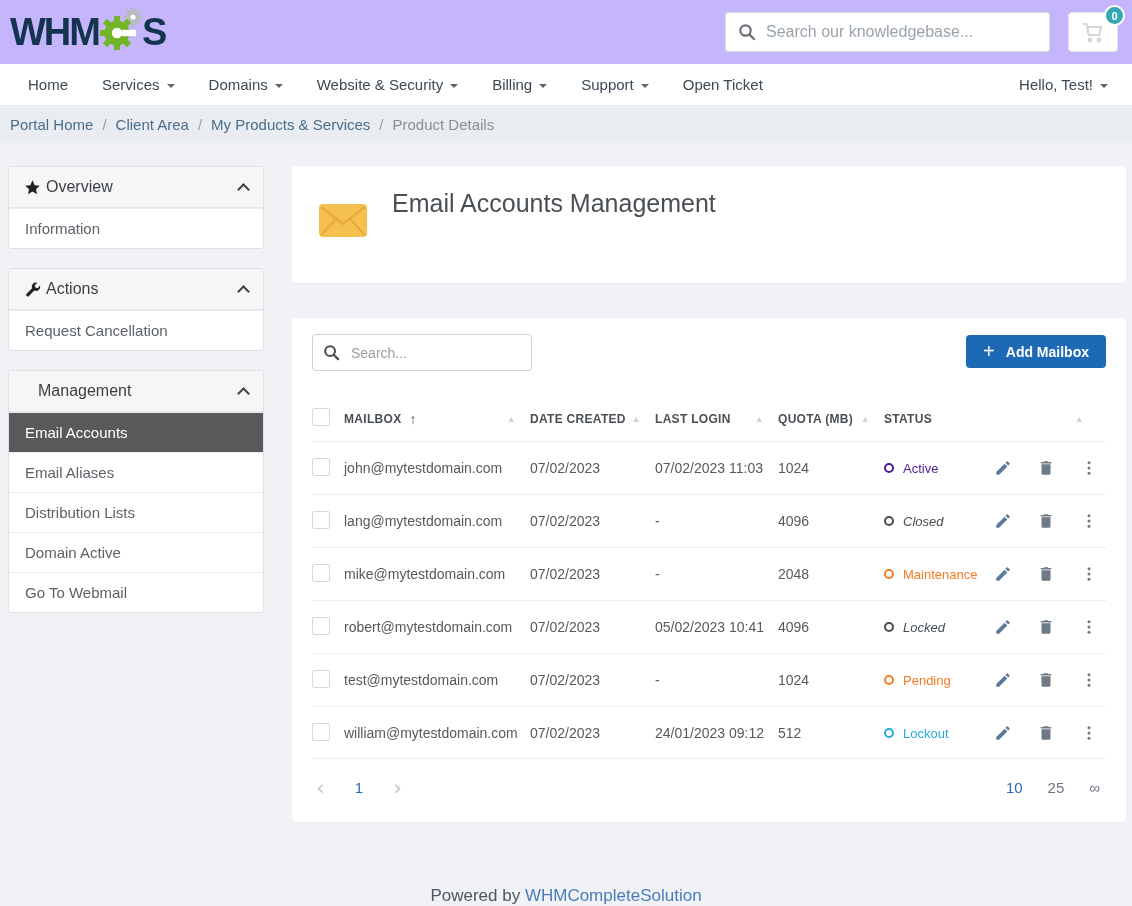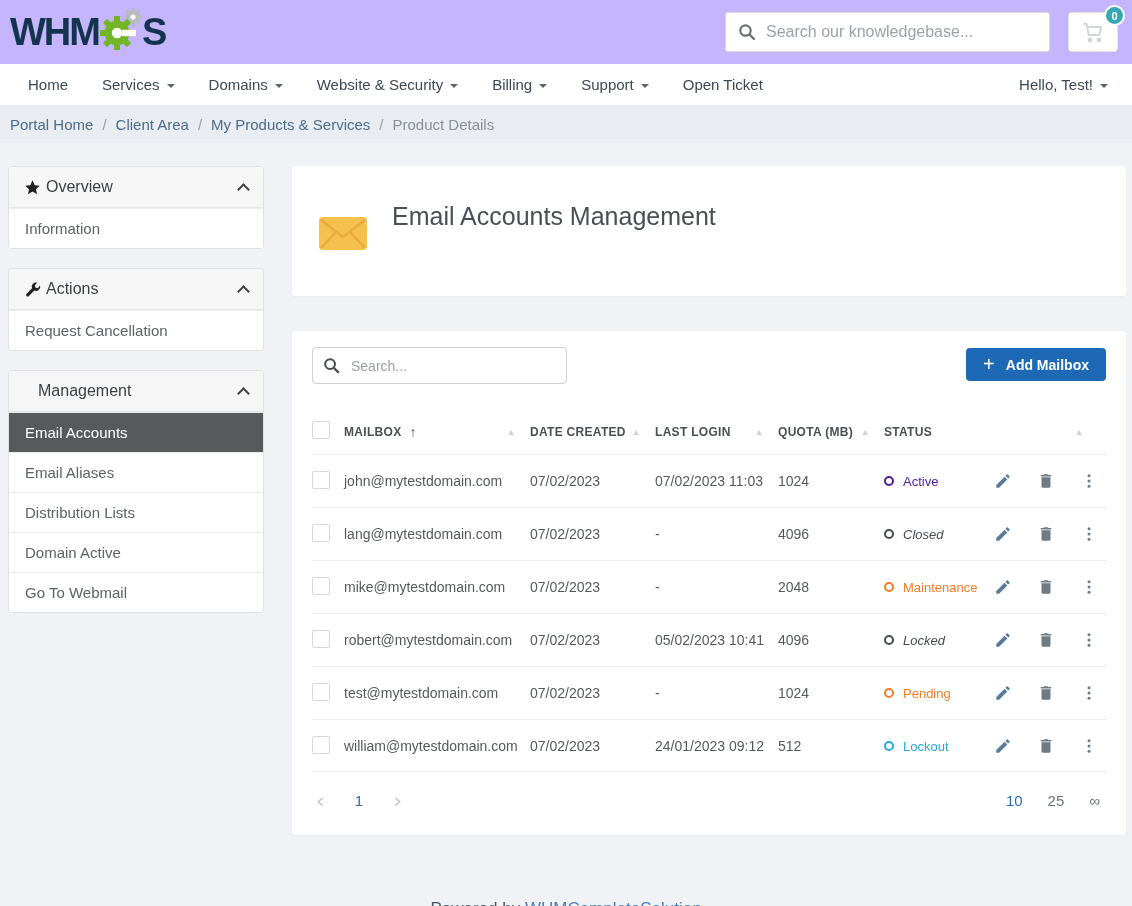--- a/index.html
+++ b/index.html
@@ -49,29 +49,29 @@
   .panel-head .p-icon { width:22px; flex:none; display:flex; }
   .panel-title { font-size:16px; color:#3a3f44; }
   .panel-title.no-icon { padding-left:14px; }
   .chev { width:9px; height:9px; border-left:2px solid #3c3f42; border-top:2px solid #3c3f42; transform:rotate(45deg); margin-left:auto; margin-top:4px; }
   .panel-item { padding:11px 16px; font-size:15px; color:#5c6268; border-top:1px solid #ececee; cursor:pointer; background:#fff; }
   .panel-item:first-child { border-top:none; }
   .panel-item.active { background:#58595b; color:#fff; }
 
   
   .card { background:#fff; border-radius:4px; box-shadow:0 1px 2px rgba(0,0,0,0.04); }
-  .head-card { padding:36px 26px 38px 26px; display:flex; margin-bottom:35px; }
+  .head-card { padding:23px 26px 38px 26px; display:flex; margin-bottom:35px; }
   .head-icon { flex:none; margin:6px 24px 0 0; }
   .head-title { font-size:25px; color:#494f55; font-weight:400; margin-bottom:22px; }
   .head-sub { font-size:14px; color:#555b60; }
 
   
   .table-card { padding:16px 20px 6px 20px; }
   .toolbar { display:flex; align-items:flex-start; }
-  .tbl-search { position:relative; width:255px;border-radius:6px; }
+  .tbl-search { position:relative; width:220px;border-radius:6px; }
   .tbl-search input { width:100%; height:37px; border:1px solid #cfd2d5; border-radius:4px; padding:0 10px 0 38px; font-size:14px; color:#555; outline:none; font-family:inherit; }
   .tbl-search input::placeholder { color:#9b9fa3; }
   .tbl-search .mag { position:absolute; left:11px; top:10px; }
   .add-btn { margin-left:auto; margin-top:1px; height:33px; background:#1e69b5; border:none; border-radius:4px; color:#fff; display:flex; align-items:center; padding:0 17px; cursor:pointer; font-family:inherit; }
   .add-btn .plus { font-size:20px; font-weight:400; margin-right:11px; line-height:1; margin-top:-2px; }
   .add-btn .lbl { font-size:14px; font-weight:700; }
 
   .tbl { margin-top:26px; }
   .trow { display:flex; align-items:center; }
   .thead { height:44px; }

